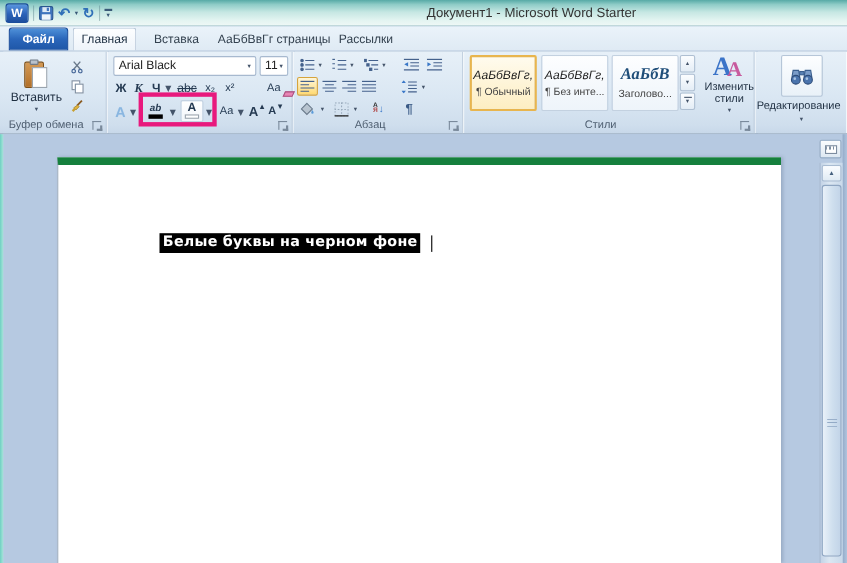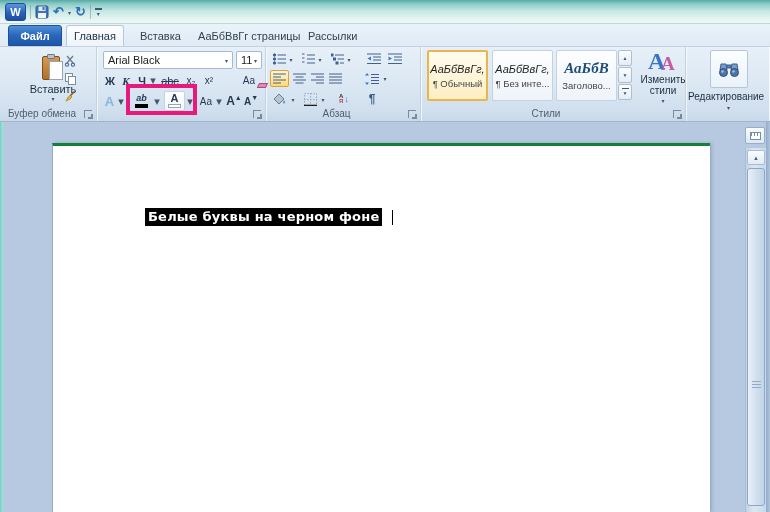--- a/index.html
+++ b/index.html
@@ -44,21 +44,21 @@
     border-top:1px solid #7a8a9c; border-left:1px solid #7a8a9c; }
   .lnch::after { content:""; position:absolute; right:-1px; bottom:-1px; width:3px; height:3px;
     border-right:2px solid #7a8a9c; border-bottom:2px solid #7a8a9c; }
 
   .rbtn { position:absolute; display:flex; align-items:center; justify-content:center; border-radius:2px;
     color:#253a52; }
   .dd { font-size:6px; color:#44546a; }
 
   
   .g-clip { left:2px; width:95px; }
-  .paste-btn { left:8px; top:3px; width:46px; height:57px; flex-direction:column; font-size:11px; color:#1e2e40;margin-left:20px; }
+  .paste-btn { left:8px; top:3px; width:46px; height:57px; flex-direction:column; font-size:11px; color:#1e2e40; }
   .clipboard-ic { position:relative; width:22px; height:27px; margin-bottom:1px; }
   .clipboard-ic .board { position:absolute; left:0; top:1px; width:18px; height:24px; background:linear-gradient(#d59a55,#b26f28); border:1px solid #7e4f16; border-radius:2px; }
   .clipboard-ic .clipm { position:absolute; left:5px; top:-1px; width:8px; height:5px; background:#b9c2cc; border:1px solid #707a86; border-radius:1px; }
   .clipboard-ic .sheet { position:absolute; left:7px; top:6px; width:14px; height:19px; background:#fff; border:1px solid #9aa4ae; }
   .mini { width:20px; height:17px; }
   .copy-ic { position:relative; width:11px; height:12px; }
   .copy-ic i { position:absolute; width:8px; height:9px; background:#fff; border:1px solid #7d8da0; }
   .copy-ic i:first-child { left:0; top:0; }
   .copy-ic i:last-child { left:3px; top:3px; }
 
@@ -116,21 +116,21 @@
   .g-edit { left:688px; width:81px; border-right:none; }
   .editbtn { position:absolute; left:22px; top:3px; width:38px; height:38px; border:1px solid #b6c6d8; border-radius:2px; background:linear-gradient(#fdfeff,#e9f1f8); display:flex; align-items:center; justify-content:center; }
   .editlabel { position:absolute; left:0; width:81px; top:44px; font-size:10px; color:#1e2e40; }
   .editdd { position:absolute; left:0; width:81px; top:57px; text-align:center; }
 
   
   .workspace { position:absolute; left:0; top:122px; width:770px; height:390px; background:#b6c9e1; }
   .teal-strip { position:absolute; left:0; top:0; width:3px; height:390px; background:linear-gradient(90deg,#6fd0c2,#a8e4da); }
   .right-strip { position:absolute; right:0; top:0; width:4px; height:390px; background:linear-gradient(90deg,#93abc9,#b0c4dd); }
   .page { position:absolute; left:52px; top:21px; width:658px; height:369px; background:#fff;
-    border-top:3px solid #15803d; border-left:1px solid #9aabbd; box-shadow:2px 0 3px rgba(60,80,110,.25); }
+    border-top:7px solid #15803d; border-left:1px solid #9aabbd; box-shadow:2px 0 3px rgba(60,80,110,.25); }
   .docline { position:absolute; left:92px; top:62px; display:flex; align-items:center; }
   .hl-text { font-weight:bold; font-size:13px; letter-spacing:.2px; padding:1px 3px 2px 3px; font-family:"DejaVu Sans",sans-serif; }
   .caret { width:1px; height:15px; background:#000; margin-left:10px; }
 
   
   .ruler-toggle { position:absolute; right:5px; top:5px; width:20px; height:17px; border:1px solid #98aec6; border-radius:2px;
     background:linear-gradient(#fafcfe,#dde8f2); display:flex; align-items:center; justify-content:center; }
   .ruler-ic { width:11px; height:8px; background:#fff; border:1px solid #7d8da0;
     background-image:repeating-linear-gradient(90deg,#7d8da0 0 1px,transparent 1px 3px); background-size:100% 3px; background-repeat:no-repeat; }
   .vscroll { position:absolute; right:4px; top:26px; width:21px; height:364px;
@@ -161,20 +161,21 @@
         </svg>
       <span class="qbtn">↶</span>
       <span class="qdd">▾</span>
       <span class="qbtn">↻</span>
       <div class="qsep"></div>
       <div class="qmore">
         <div class="bar"></div>
         <span class="qdd">▾</span>
       </div>
     </div>
+    <div class="title-text">Документ1  -  Microsoft Word Starter</div>
   </div>
 
   <div class="tabrow">
     <div class="tab tab-file">Файл</div>
     <div class="tab tab-active">Главная</div>
     <div class="tab tab-insert">Вставка</div>
     <div class="tab tab-layout">АаБбВвГг страницы</div>
     <div class="tab tab-mail">Рассылки</div>
   </div>
 

